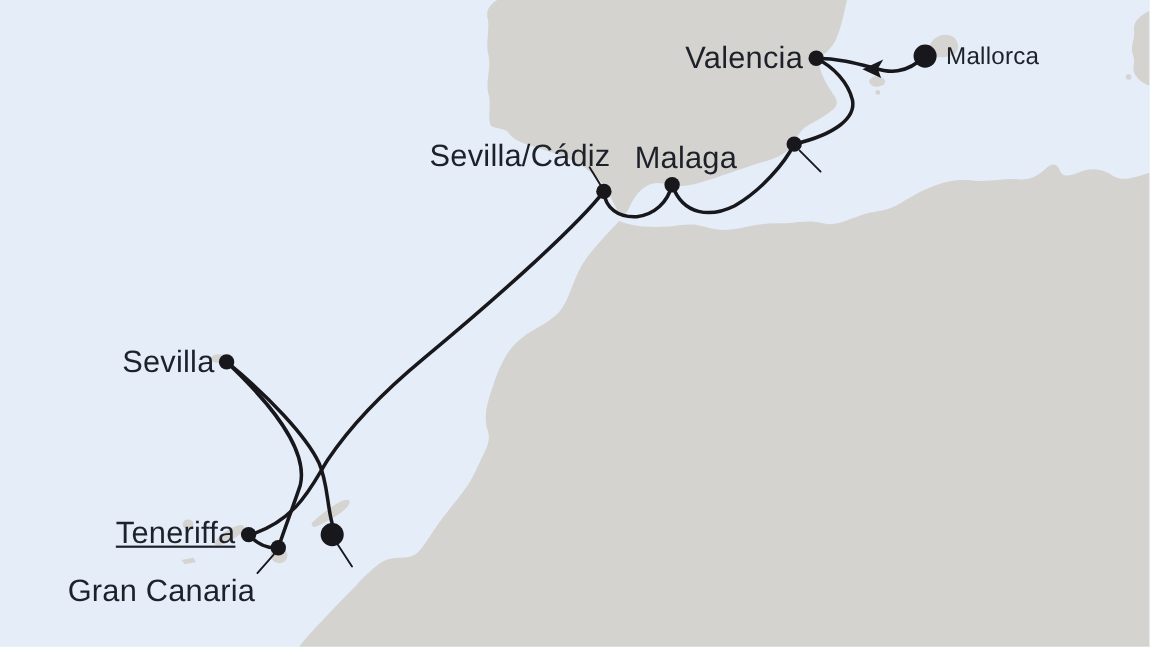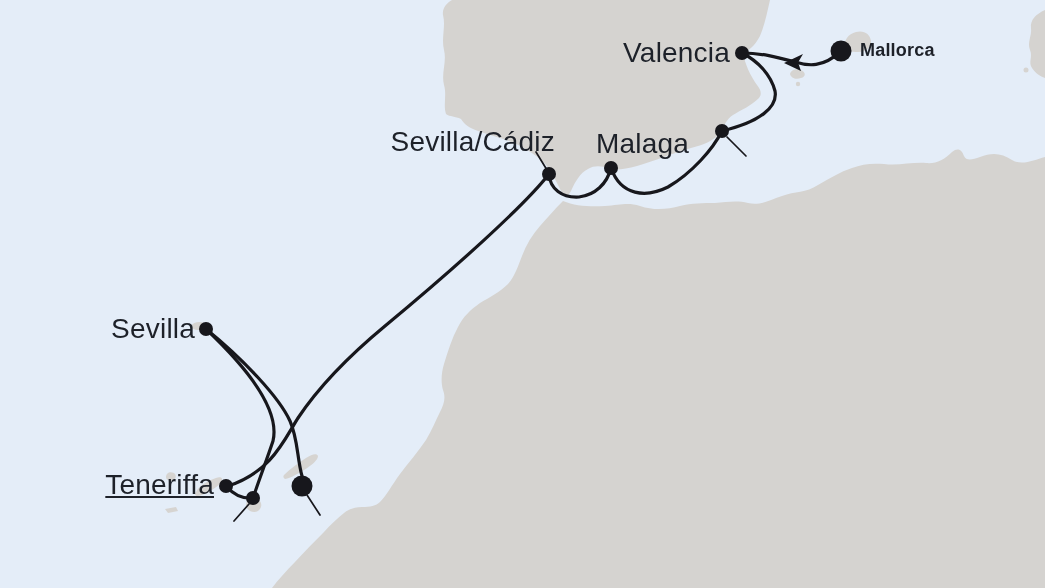--- a/index.html
+++ b/index.html
@@ -12,21 +12,21 @@
   .land{fill:var(--land);stroke:none;}
   .island{fill:var(--island);stroke:none;}
   .route{fill:none;stroke:var(--route);stroke-width:3.2;stroke-linecap:round;}
   .leader{stroke:var(--route);stroke-width:1.7;stroke-linecap:round;}
   .dot{fill:var(--route);}
   .arrowhead{fill:var(--route);}
   .port-label{
     position:absolute;font-size:28px;line-height:25px;color:var(--label);
     white-space:nowrap;letter-spacing:0.2px;
   }
-  .port-label.bold{font-weight:bold;font-size:18px;}
+  .port-label.bold{font-weight:normal;font-size:22px;}
 </style>
 </head>
 <body>
 
 <div id="map">
   <svg id="map-svg" viewBox="0 0 1045 588">
 
     <path class="land" d="M452,0 L770,0 C767,13 765,24 760,36 C754,47 749,50 743,53 C745,64 750,75 757,85 C761,90 762,94 759,98 C751,106 741,110 733,115 C727,119 724,125 722,131 C714,141 703,145 691,148 C674,153 654,161 637,166 C626,169 618,170 611,169 C602,166 595,165 588,169 C580,173 575,182 571,191 C568,197 564,197 561,191 C556,181 552,172 546,165 C538,156 527,149 514,143 C502,138 489,135 478,131 C469,128 464,124 461,119 C455,116 450,117 446,114 C443,105 447,95 444,85 C441,73 447,62 444,50 C441,38 446,26 443,15 C442,8 447,3 452,0 Z"></path>
     <path class="land" d="M563,201 C575,206 590,207 605,206 C620,205 628,202 640,206 C655,211 668,209 680,206 C692,203 703,203 715,203 C727,202 737,200 748,203 C760,206 770,200 782,196 C795,191 806,193 818,185 C830,178 840,172 852,168 C862,164 872,163 884,164 C898,166 912,162 926,163 C936,164 944,160 952,152 C958,147 962,150 964,156 C966,161 972,160 980,157 C992,152 1002,153 1012,160 C1022,166 1034,160 1045,157 L1045,588 L272,588 C278,580 286,571 295,562 C305,551 315,541 324,532 C330,525 338,518 344,513 C349,509 355,507 362,507 C370,507 376,506 380,502 C386,496 392,485 400,474 C408,463 418,452 426,440 C432,430 436,420 440,412 C444,404 446,398 443,390 C441,383 441,374 444,364 C448,351 452,338 458,327 C463,317 470,310 480,303 C490,297 500,292 508,284 C515,276 518,266 522,256 C526,245 532,235 540,226 C547,218 554,210 563,201 Z"></path>
     <path class="land" d="M1045,10 C1036,14 1030,20 1031,28 C1032,36 1027,42 1030,50 C1033,57 1028,62 1032,68 C1036,74 1040,76 1045,78 Z"></path>
@@ -62,17 +62,18 @@
         <circle cx="549" cy="174" r="7" class="dot"></circle>
         <circle cx="206" cy="329" r="7" class="dot"></circle>
         <circle cx="226" cy="486" r="7" class="dot"></circle>
         <circle cx="253" cy="498" r="7" class="dot"></circle>
         <circle cx="302" cy="486" r="10.5" class="dot"></circle>
       </g>
   </svg>
 
   <div class="port-label bold" style="left: 860px; top: 38px;">Mallorca</div>
   <div class="port-label" style="left: 730px; top: 40px; transform: translateX(-100%);">Valencia</div>
-  <div class="port-label" style="left: 577px; top: 131px; margin-left: 19px;">Malaga</div>
+  <div class="port-label" style="left: 577px; top: 131px;">Malaga</div>
   <div class="port-label" style="left: 555px; top: 129px; transform: translateX(-100%);">Sevilla/Cádiz</div>
   <div class="port-label" style="left: 195px; top: 316px; transform: translateX(-100%);">Sevilla</div>
   <div class="port-label" style="left: 214px; top: 472px; transform: translateX(-100%); text-decoration: underline;">Teneriffa</div>
+  <div class="port-label" style="left: 232px; top: 524px; transform: translateX(-100%);">Gran Canaria</div>
 </div>
 
 </body></html>

